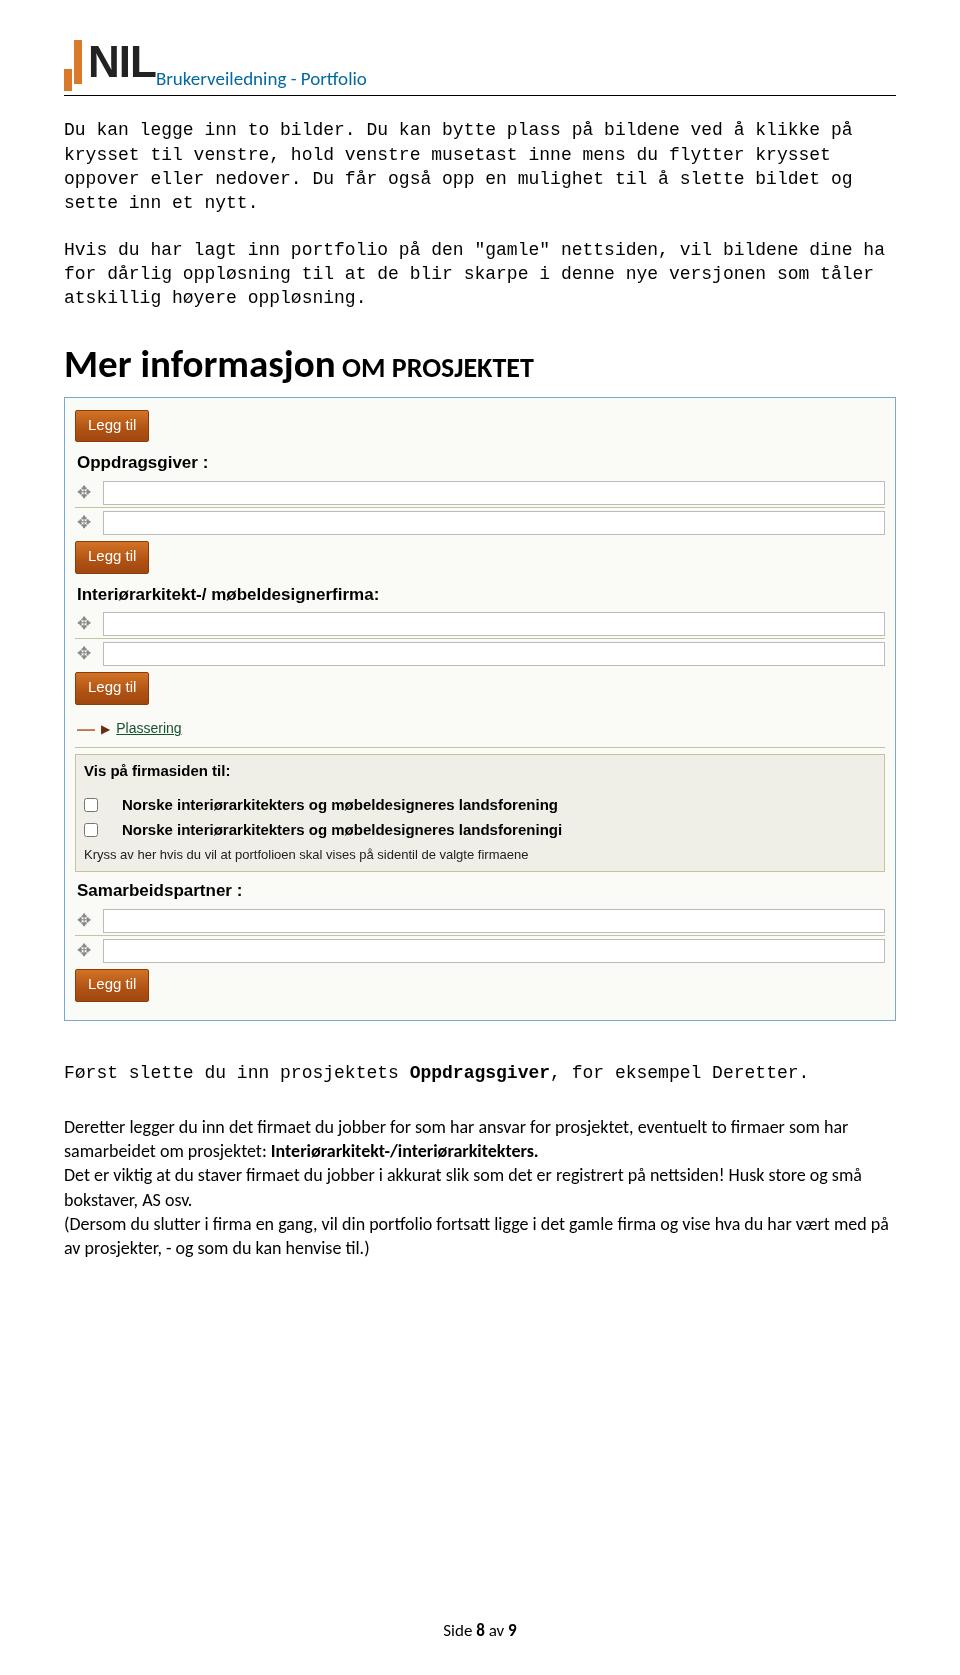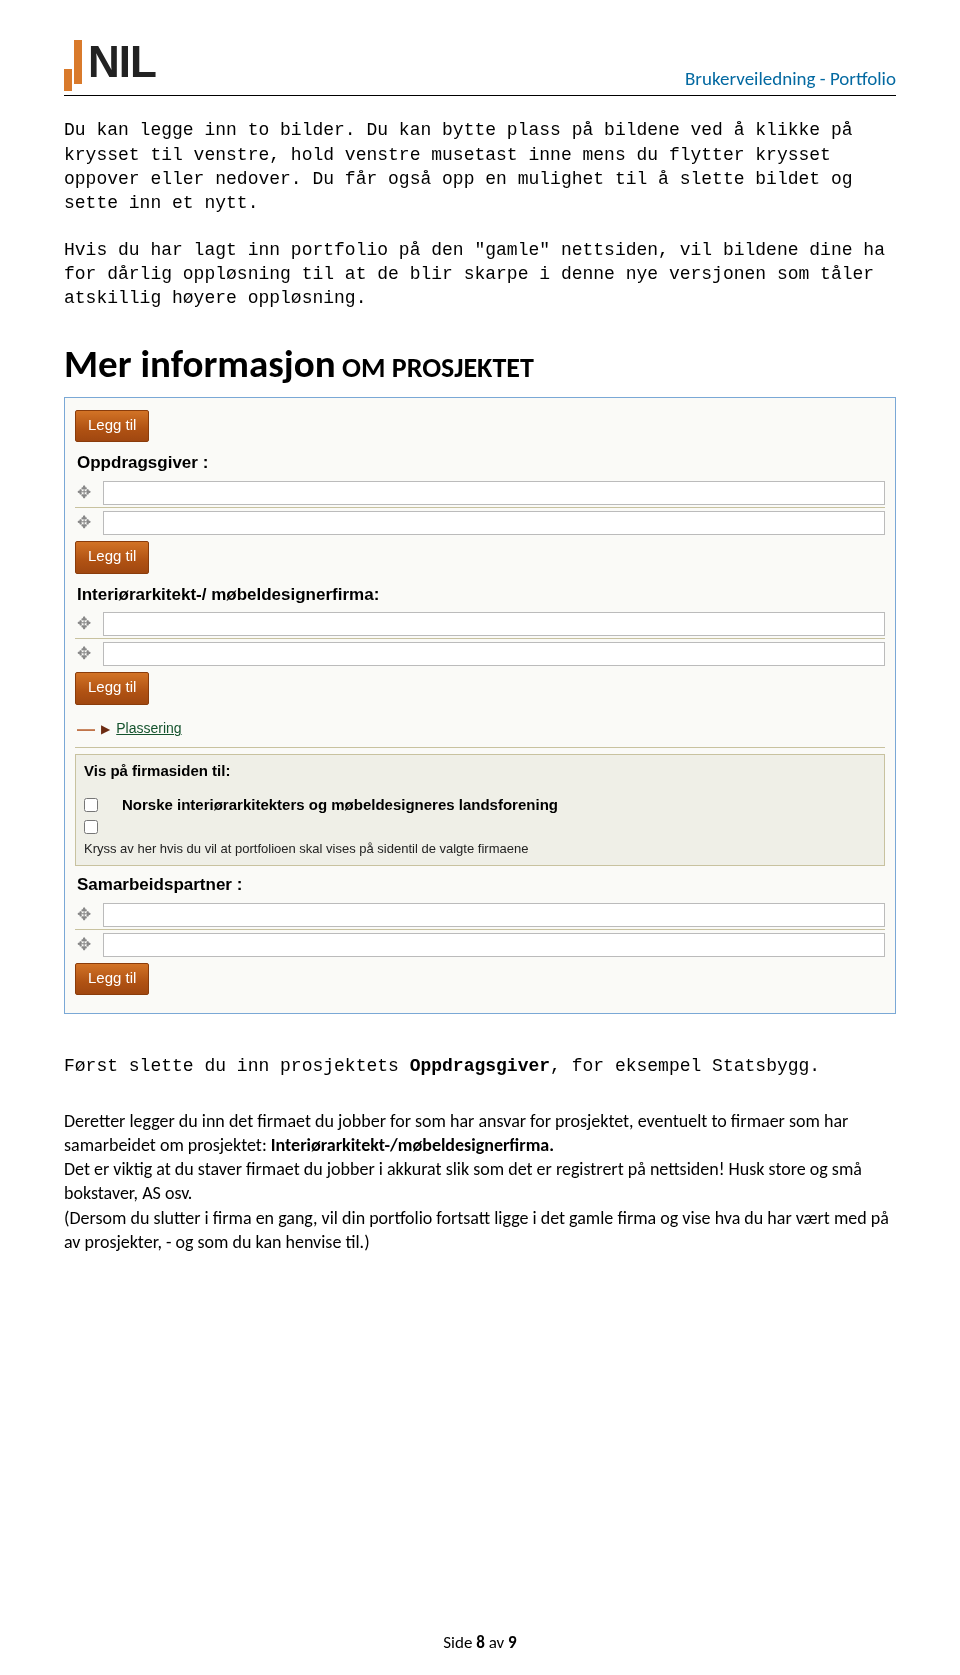--- a/index.html
+++ b/index.html
@@ -11,21 +11,21 @@
     color: #000;
     font-size: 18px;
     line-height: 1.35;
     position: relative;
   }
   .page {
     padding: 32px 64px 0 64px;
   }
   .header-row {
     display: flex;
-    justify-content: space-between;
+    justify-content: flex-start;
     align-items: flex-end;
     margin-bottom: 4px;
   }
   .logo {
     display: flex;
     align-items: center;
     gap: 2px;
   }
   .logo-bar {
     width: 8px;
@@ -174,21 +174,21 @@
   .firm-note {
     font-size: 13px;
     color: #222;
     margin-top: 6px;
   }
   .bottom-text {
     margin-top: 40px;
   }
   .page-footer {
     position: absolute;
-    bottom: 20px;
+    bottom: 32px;
     width: 100%;
     text-align: center;
     font-size: 17px;
     font-family: Calibri, Arial, sans-serif;
   }
   .bold { font-weight: 700; }
 </style>
 </head>
 <body>
 
@@ -249,20 +249,21 @@
     <hr class="thin-rule">
 
     <div class="firm-block">
       <div class="firm-heading">Vis på firmasiden til:</div>
       <div class="cb-row">
         <input type="checkbox" class="cb" style="">
         <span class="cb-label">Norske interiørarkitekters og møbeldesigneres landsforening</span>
       </div>
       <div class="cb-row">
         <input type="checkbox" class="cb" style="">
+        <span class="cb-label">Norske interiørarkitekters og møbeldesigneres landsforeningi</span>
       </div>
       <div class="firm-note">Kryss av her hvis du vil at portfolioen skal vises på sidentil de valgte firmaene</div>
     </div>
 
     <div class="section-label" style="margin-top:8px;">Samarbeidspartner :</div>
 
     <div class="field-row">
       <span class="drag-handle">✥</span>
       <input class="text-input" type="text" style="">
     </div>
@@ -271,24 +272,24 @@
       <span class="drag-handle">✥</span>
       <input class="text-input" type="text" style="">
     </div>
 
     <span class="btn-legg">Legg til</span>
 
   </div>
 
   <div class="bottom-text">
     <p class="para">
-      <span>Først slette du inn prosjektets </span><span class="bold">Oppdragsgiver</span><span>, for eksempel Statsbygg.</span>
+      <span>Først slette du inn prosjektets </span><span class="bold">Oppdragsgiver</span><span>, for eksempel Deretter.</span>
     </p>
     <p style="margin-top:30px;">
-      <span>Deretter legger du inn det firmaet  du jobber for som har ansvar for prosjektet, eventuelt to firmaer som har samarbeidet om prosjektet: </span><span class="bold">Interiørarkitekt-/møbeldesignerfirma.</span>
+      <span>Deretter legger du inn det firmaet  du jobber for som har ansvar for prosjektet, eventuelt to firmaer som har samarbeidet om prosjektet: </span><span class="bold">Interiørarkitekt-/interiørarkitekters.</span>
     </p>
     <p>Det er viktig at du staver firmaet du jobber i akkurat slik som det er registrert på nettsiden! Husk store og små bokstaver, AS osv.</p>
     <p>(Dersom du slutter i firma en gang, vil din portfolio fortsatt ligge i det gamle firma og vise hva du har vært med på av prosjekter, - og som du kan henvise til.)</p>
   </div>
 
 </div>
 
 <div class="page-footer">
   <span>Side </span><span class="bold">8</span><span> av </span><span class="bold">9</span>
 </div>

